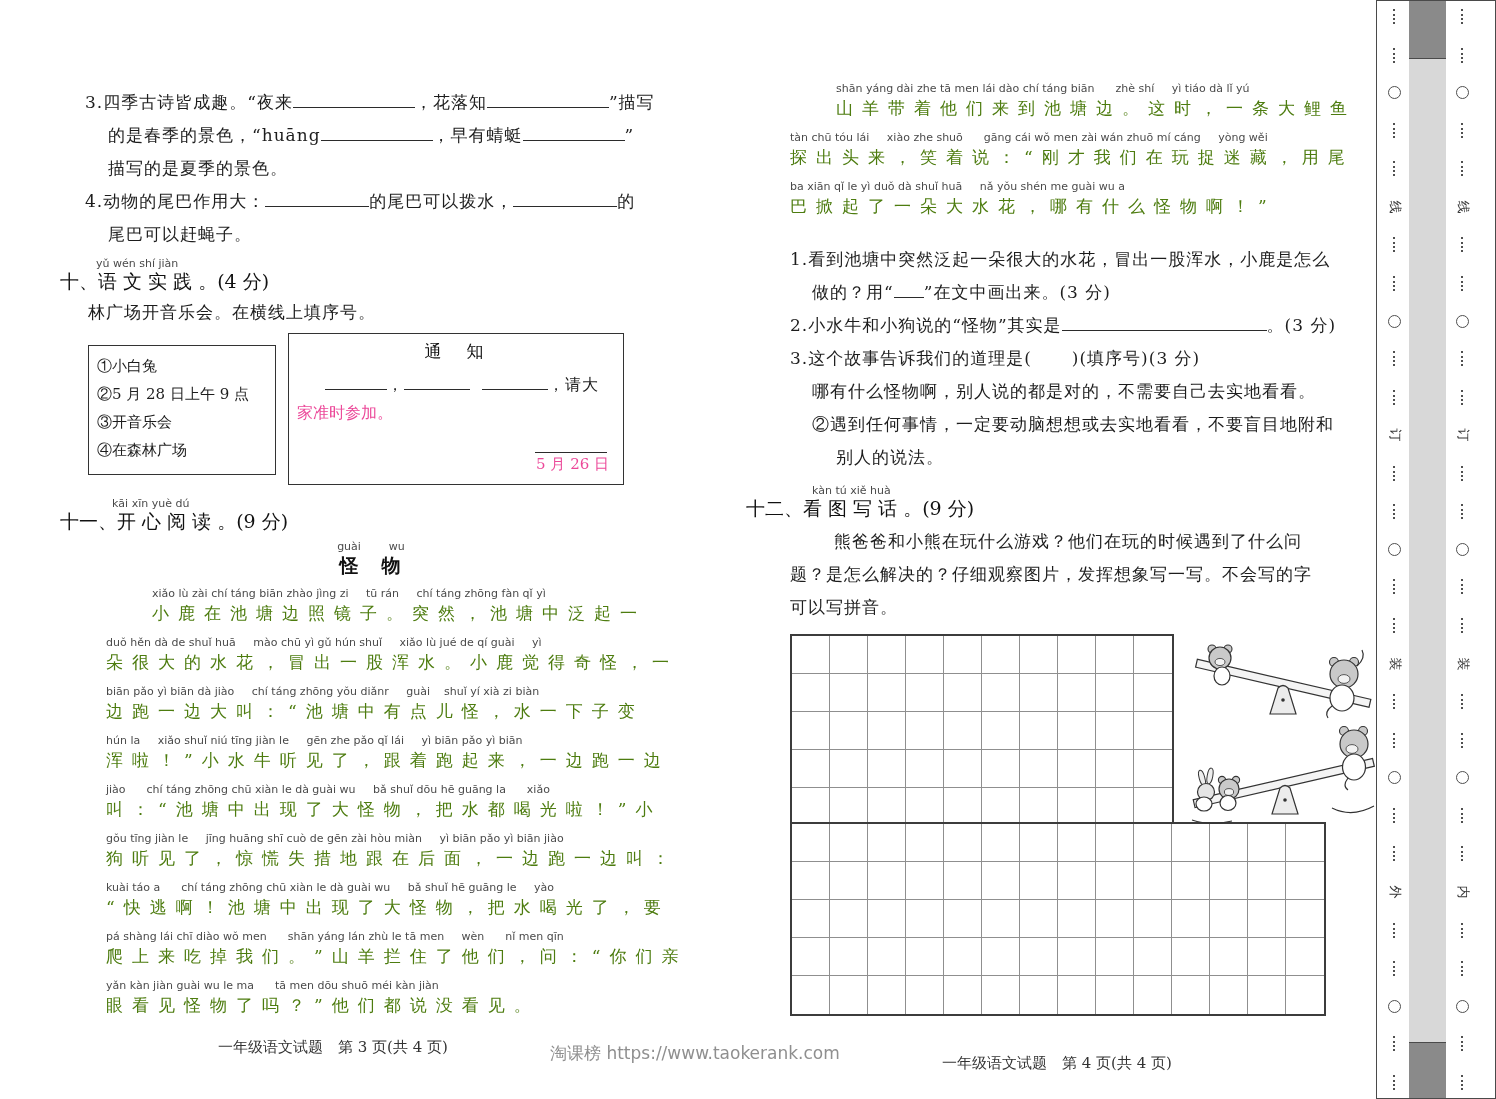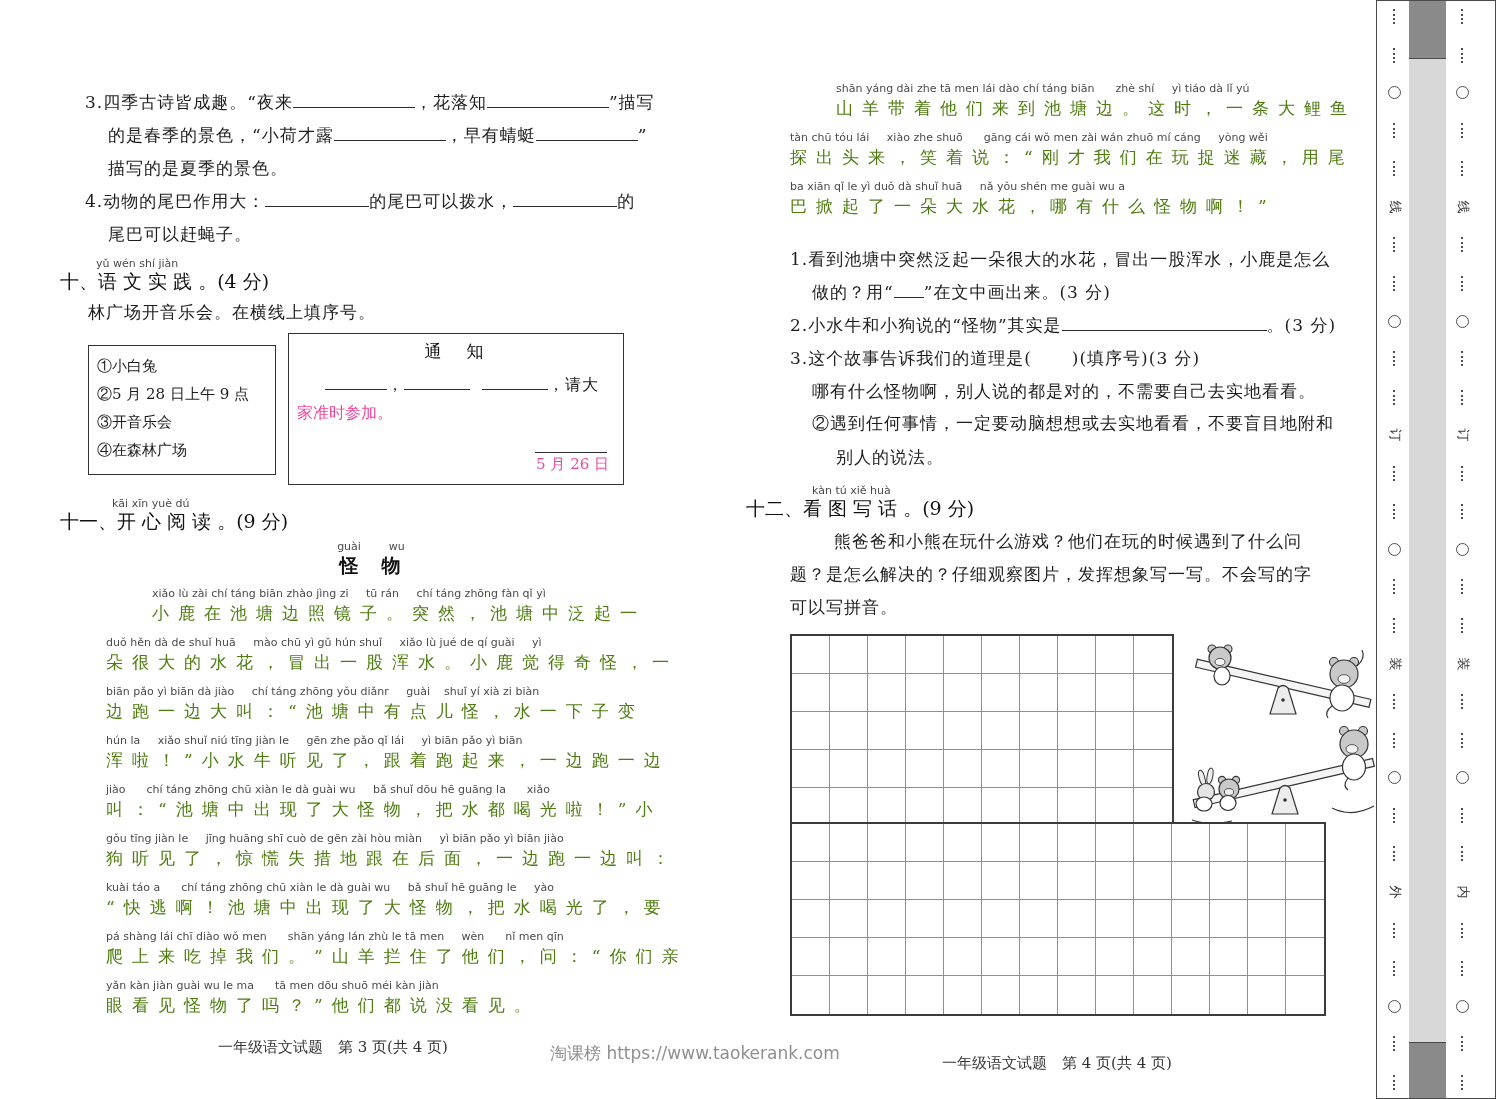--- a/index.html
+++ b/index.html
@@ -87,21 +87,21 @@
     font-size:17px;color:#8f8f8f;white-space:pre;
   }
   svg .ln{stroke:#333;fill:none;stroke-width:1.2;}
 </style>
 </head>
 <body>
 
 <div class="page" id="page-left" style="padding-top:86px;">
   <div id="fill-questions">
       <div class="tline " style="padding-left: 25px;"><span>3.四季古诗皆成趣。“夜来</span><span class="blank" style="width: 122px;"></span><span>，花落知</span><span class="blank" style="width: 122px;"></span><span>”描写</span></div>
-      <div class="tline " style="padding-left: 48px;"><span>的是春季的景色，“小荷才露</span><span class="blank" style="width: 112px;"></span><span>，早有蜻蜓</span><span class="blank" style="width: 102px;"></span><span>”</span></div>
+      <div class="tline " style="padding-left: 48px;"><span>的是春季的景色，“huāng</span><span class="blank" style="width: 112px;"></span><span>，早有蜻蜓</span><span class="blank" style="width: 102px;"></span><span>”</span></div>
       <div class="tline " style="padding-left: 48px;"><span>描写的是夏季的景色。</span></div>
       <div class="tline " style="padding-left: 25px;"><span>4.动物的尾巴作用大：</span><span class="blank" style="width: 104px;"></span><span>的尾巴可以拨水，</span><span class="blank" style="width: 104px;"></span><span>的</span></div>
       <div class="tline " style="padding-left: 48px;"><span>尾巴可以赶蝇子。</span></div>
     </div>
 
   <div class="sec-block" style="margin-top:6px;">
     <div class="pinyin-small" style="margin-left:36px;">yǔ wén shí jiàn</div>
     <div class="sechead">十、语 文 实 践 。(4 分)</div>
   </div>
 
@@ -192,21 +192,21 @@
         <div class="zh">巴掀起了一朵大水花，哪有什么怪物啊！”</div>
       </div>
     </div>
 
   <div id="reading-questions" style="margin-top:14px;">
       <div class="tline " style="padding-left: 30px;"><span>1.看到池塘中突然泛起一朵很大的水花，冒出一股浑水，小鹿是怎么</span></div>
       <div class="tline " style="padding-left: 52px;"><span>做的？用“</span><span class="blank" style="width: 30px;"></span><span>”在文中画出来。(3 分)</span></div>
       <div class="tline " style="padding-left: 30px;"><span>2.小水牛和小狗说的“怪物”其实是</span><span class="blank" style="width: 205px;"></span><span>。(3 分)</span></div>
       <div class="tline " style="padding-left: 30px;"><span>3.这个故事告诉我们的道理是(</span><span class="gap" style="width: 40px;"></span><span>)(填序号)(3 分)</span></div>
       <div class="tline " style="padding-left: 52px;"><span>哪有什么怪物啊，别人说的都是对的，不需要自己去实地看看。</span></div>
-      <div class="tline " style="padding-left: 52px; font-family: Liberation Mono, monospace;"><span>②遇到任何事情，一定要动脑想想或去实地看看，不要盲目地附和</span></div>
+      <div class="tline " style="padding-left: 52px;"><span>②遇到任何事情，一定要动脑想想或去实地看看，不要盲目地附和</span></div>
       <div class="tline " style="padding-left: 76px;"><span>别人的说法。</span></div>
     </div>
 
   <div class="sec-block" style="margin-top:10px;margin-left:-14px;">
     <div class="pinyin-small" style="margin-left:66px;">kàn tú xiě huà</div>
     <div class="sechead">十二、看 图 写 话 。(9 分)</div>
   </div>
 
   <div id="writing-intro" style="margin-top:6px;">
       <div class="tline " style="padding-left: 74px;"><span>熊爸爸和小熊在玩什么游戏？他们在玩的时候遇到了什么问</span></div>

